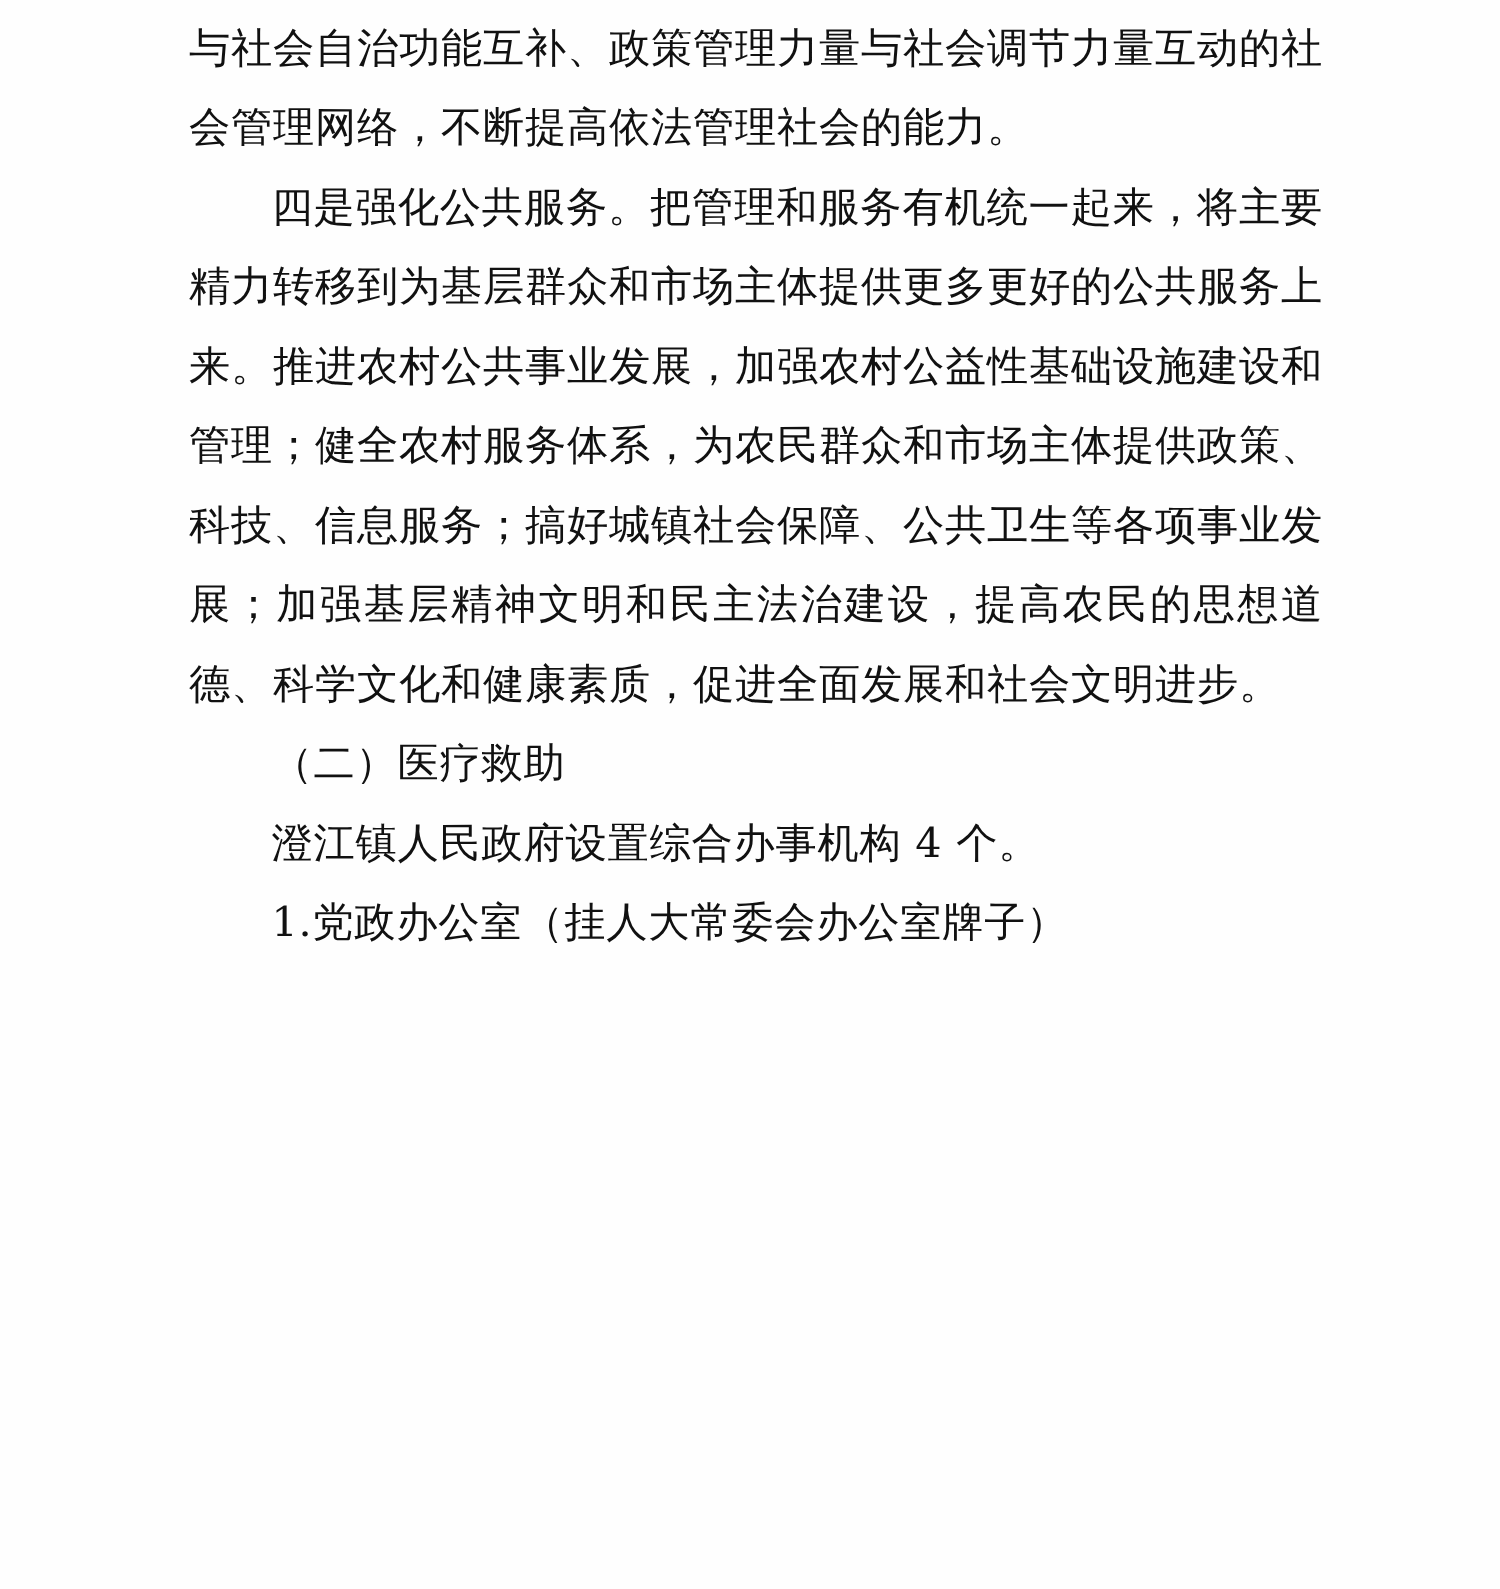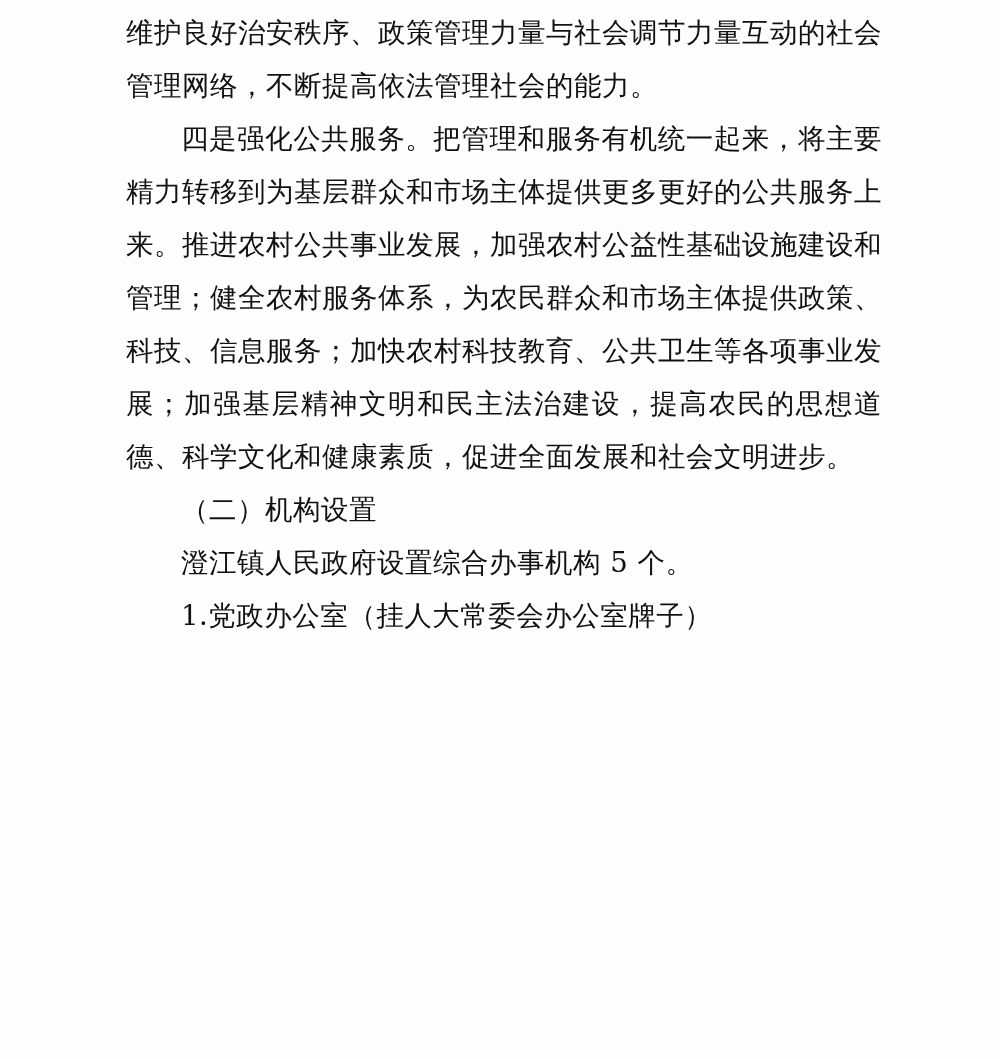--- a/index.html
+++ b/index.html
@@ -38,20 +38,20 @@
   }
   .para + .para {
     margin-top: 0;
   }
 </style>
 </head>
 <body>
 
 <div class="page">
   <div class="doc-body">
-    <p class="para">维护良好治安秩序、政策管理力量与社会调节力量互动的社会管理网络，不断提高依法管理社会的能力。</p>
-    <p class="para indent">四是强化公共服务。把管理和服务有机统一起来，将主要精力转移到为基层群众和市场主体提供更多更好的公共服务上来。推进农村公共事业发展，加强农村公益性基础设施建设和管理；健全农村服务体系，为农民群众和市场主体提供政策、科技、信息服务；加快农村科技教育、公共卫生等各项事业发展；加强基层精神文明和民主法治建设，提高农民的思想道德、科学文化和健康素质，促进全面发展和社会文明进步。</p>
-    <p class="para indent">（二）机构设置</p>
-    <p class="para indent">澄江镇人民政府设置综合办事机构 5 个。</p>
+    <p class="para">与社会自治功能互补、政策管理力量与社会调节力量互动的社会管理网络，不断提高依法管理社会的能力。</p>
+    <p class="para indent">四是强化公共服务。把管理和服务有机统一起来，将主要精力转移到为基层群众和市场主体提供更多更好的公共服务上来。推进农村公共事业发展，加强农村公益性基础设施建设和管理；健全农村服务体系，为农民群众和市场主体提供政策、科技、信息服务；搞好城镇社会保障、公共卫生等各项事业发展；加强基层精神文明和民主法治建设，提高农民的思想道德、科学文化和健康素质，促进全面发展和社会文明进步。</p>
+    <p class="para indent">（二）医疗救助</p>
+    <p class="para indent">澄江镇人民政府设置综合办事机构 4 个。</p>
     <p class="para indent">1.党政办公室（挂人大常委会办公室牌子）</p>
 
   </div>
 </div>
 
 </body></html>

